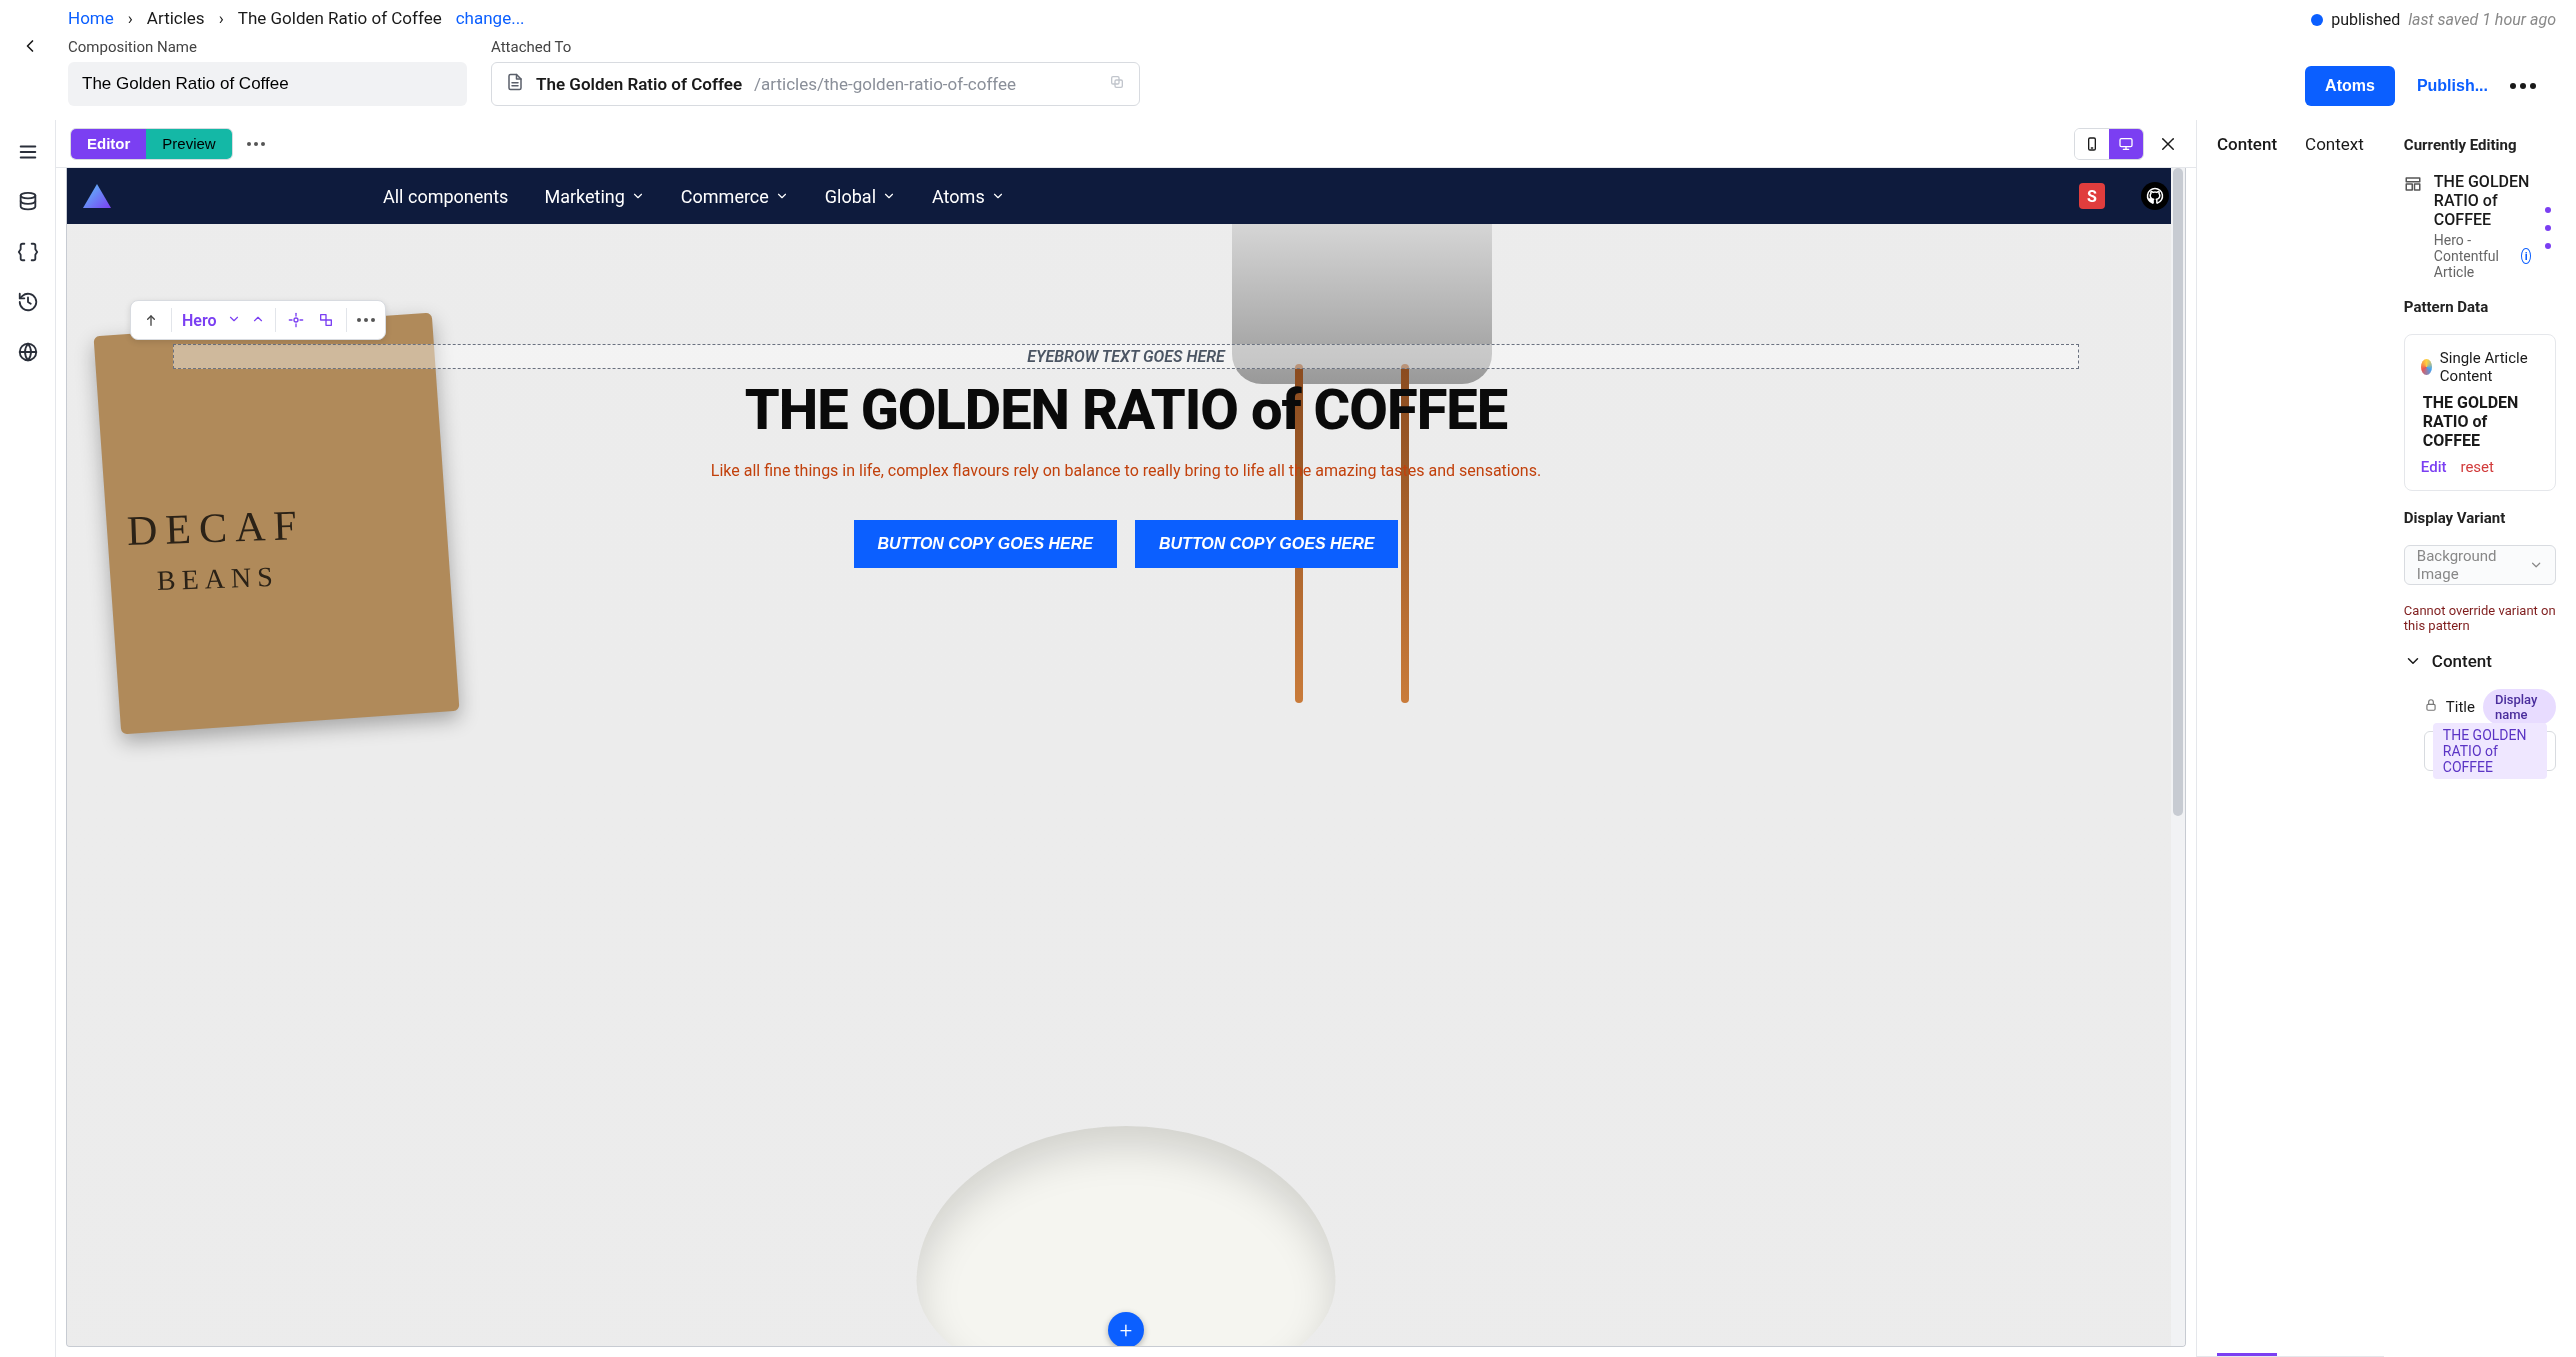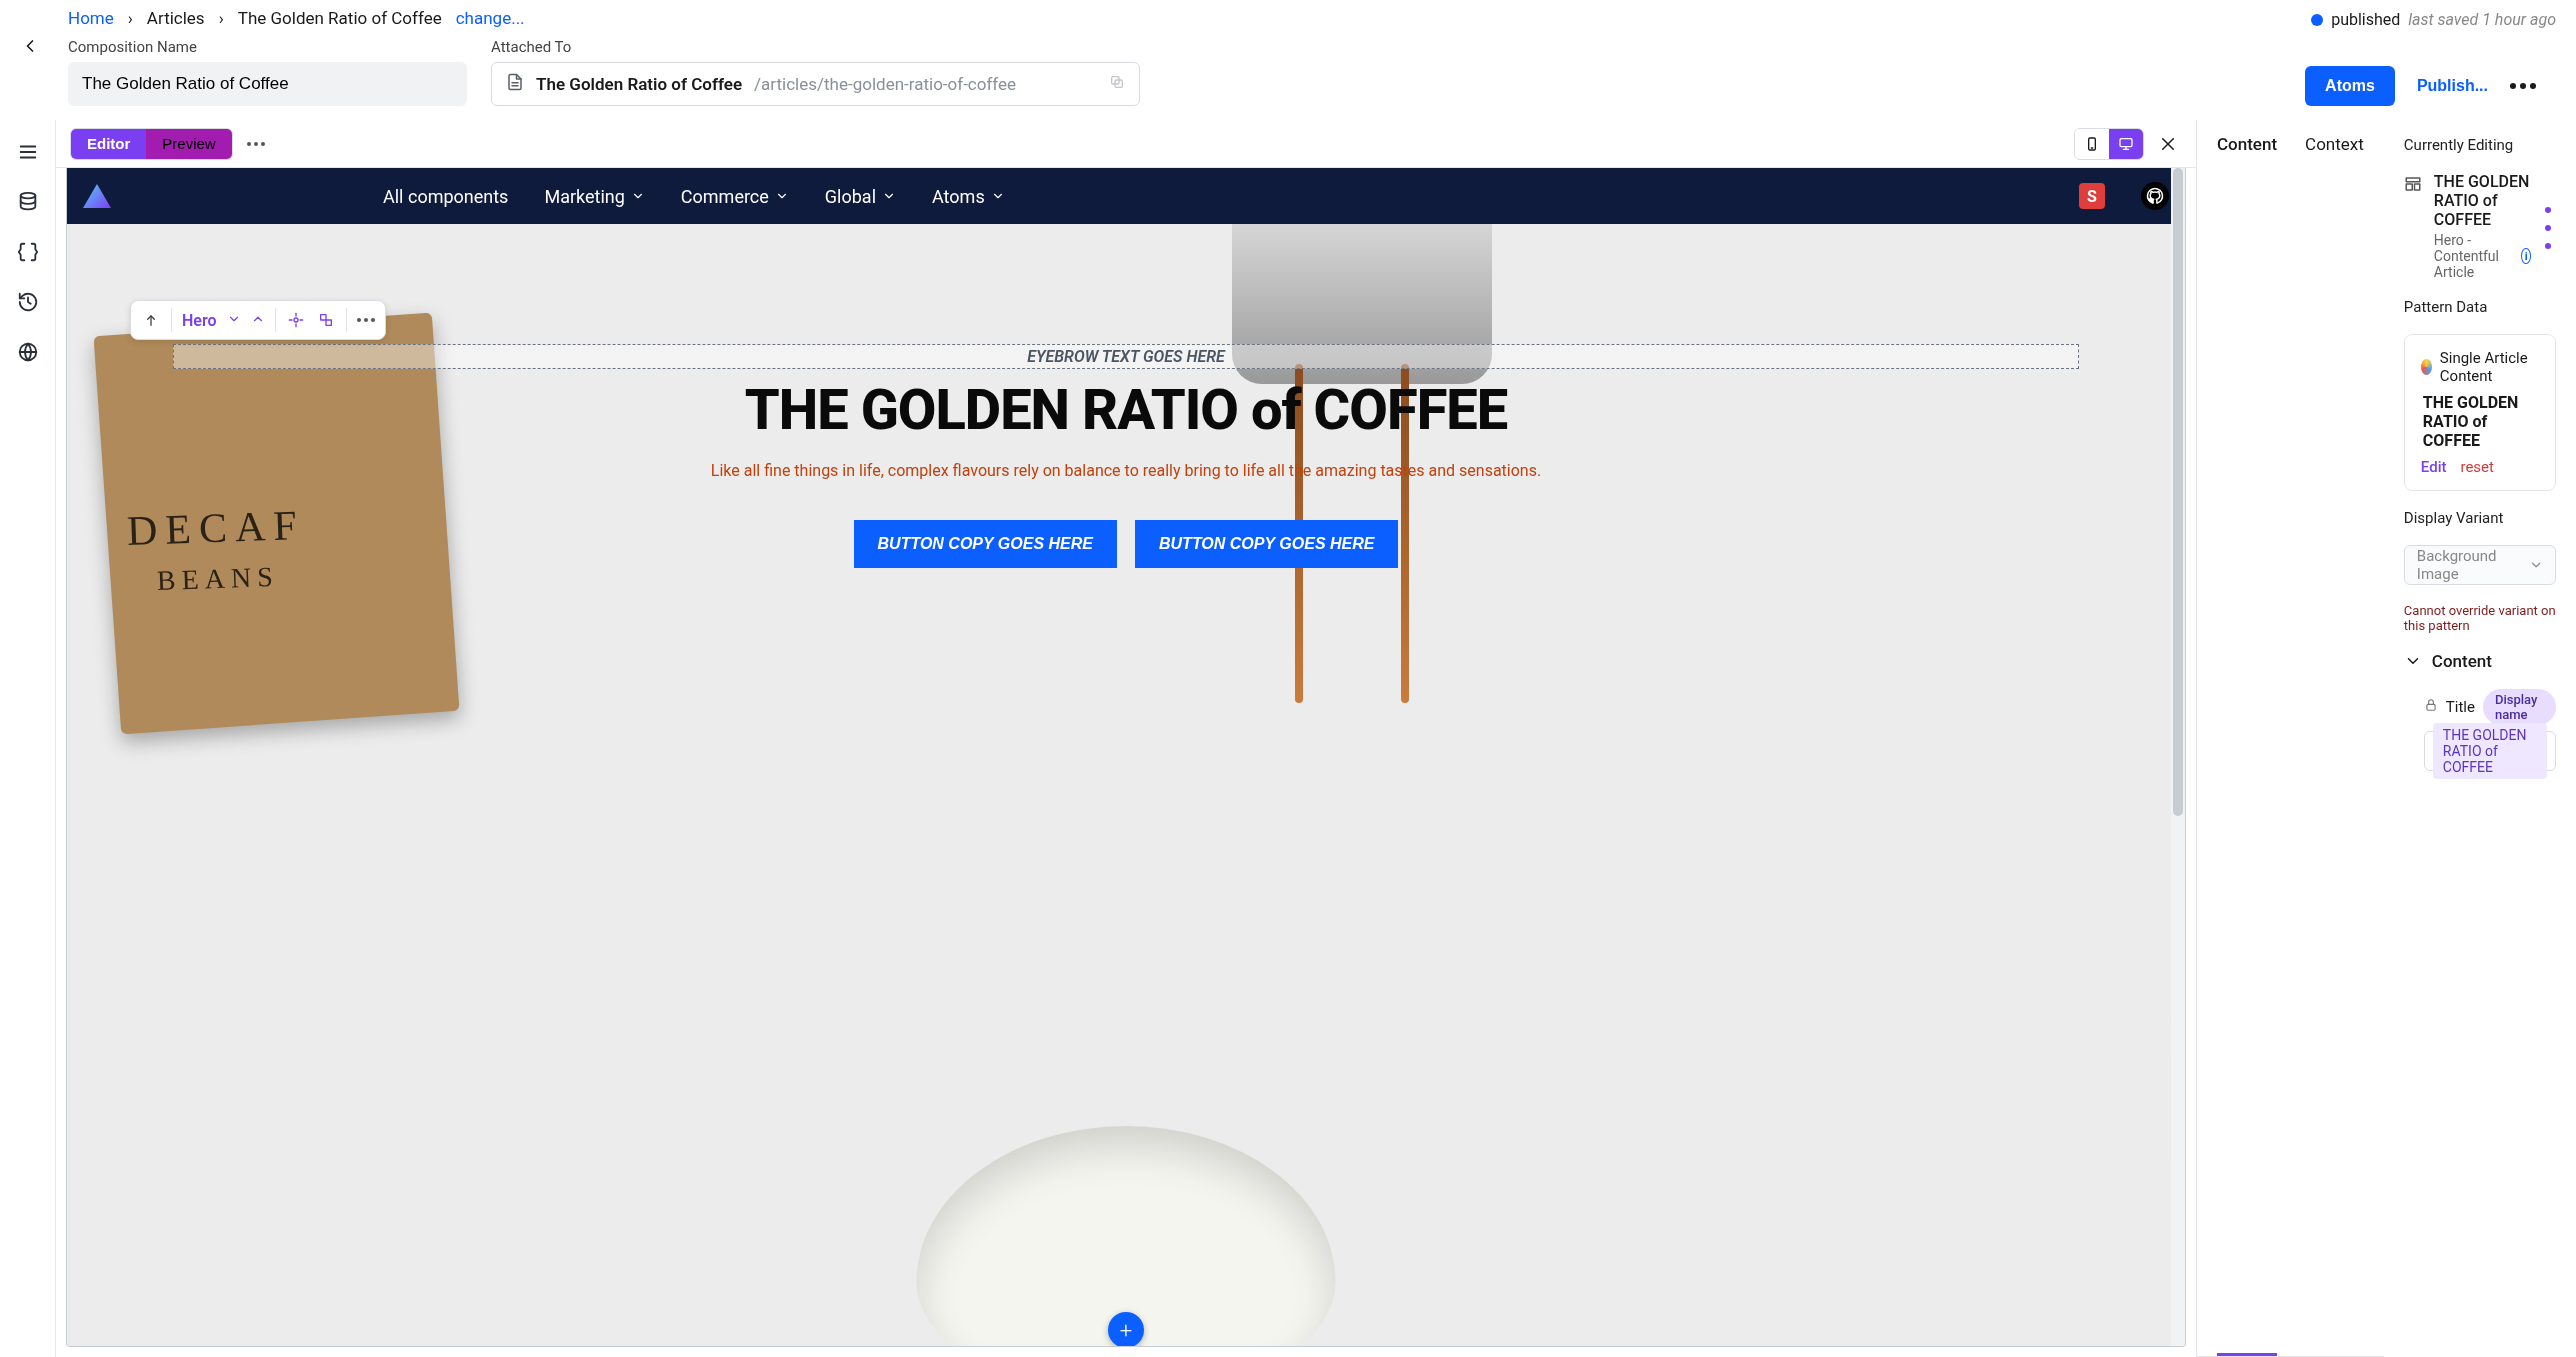--- a/index.html
+++ b/index.html
@@ -37,21 +37,21 @@
 
 
 .main-row { display: flex; flex: 1; min-height: 0; }
 .left-rail { width: 56px; border-right: 1px solid #e5e7eb; display: flex; flex-direction: column; align-items: center; gap: 22px; padding-top: 18px; }
 .rail-icon { width: 28px; height: 28px; color: #2a2f3a; cursor: pointer; display: flex; align-items: center; justify-content: center; }
 .rail-icon svg { width: 22px; height: 22px; }
 
 .center-col { flex: 1; display: flex; flex-direction: column; min-width: 0; border-right: 1px solid #e5e7eb; position: relative; }
 .editor-bar { height: 48px; display: flex; align-items: center; padding: 0 14px; gap: 14px; border-bottom: 1px solid #e5e7eb; }
 .mode-toggle { display: flex; border: 1px solid #d8dbe0; border-radius: 6px; overflow: hidden; height: 32px; }
-.mode-toggle button { border: none; background: #a21caf; padding: 0 16px; font-size: 15px; cursor: pointer; }
+.mode-toggle button { border: none; background: #14b8a6; padding: 0 16px; font-size: 15px; cursor: pointer; }
 .mode-toggle .active { background: #7b3ff2; color: #fff; font-weight: 600; }
 .small-dots { cursor: pointer; display: flex; gap: 3px; }
 .small-dots span { width:4px; height:4px; background:#555; border-radius:50%; }
 .editor-bar-right { margin-left: auto; display: flex; align-items: center; gap: 10px; }
 .device-group { display: flex; border: 1px solid #d8dbe0; border-radius: 6px; overflow: hidden; height: 32px; }
 .device-group .dev { width: 34px; display:flex; align-items:center; justify-content:center; background:#fff; cursor:pointer; }
 .device-group .dev.active { background: #7b3ff2; color:#fff; }
 .close-x { width: 28px; height: 28px; display:flex; align-items:center; justify-content:center; cursor:pointer; }
 
 .canvas-wrap { flex:1; position:relative; padding: 0 10px 10px 10px; overflow:hidden; }
@@ -90,21 +90,21 @@
 .hero-buttons { margin-top: 40px; display:flex; gap: 18px; }
 .hero-buttons button { background:#0b5fff; color:#fff; border:none; height:48px; padding:0 24px; font-size:16px; font-style:italic; font-weight:600; cursor:pointer; }
 .add-fab { position:absolute; bottom: -2px; left:50%; transform:translateX(-50%); width:36px; height:36px; background:#0b5fff; color:#fff; border-radius:50%; display:flex; align-items:center; justify-content:center; font-size:22px; font-weight:300; cursor:pointer; z-index:6; box-shadow:0 2px 6px rgba(0,0,0,0.3); }
 
 
 .right-panel { width: 379px; display:flex; flex-direction:row; background:#fff; overflow-y:auto; }
 .panel-tabs { display:flex; gap: 28px; padding: 14px 20px 0 20px; border-bottom:1px solid #e5e7eb; font-size:17px; }
 .panel-tabs .tab { padding-bottom: 12px; cursor:pointer; color:#1a1a1a; }
 .panel-tabs .tab.active { border-bottom: 3px solid #7b3ff2; font-weight:500; }
 .panel-body { padding: 16px 20px; display:flex; flex-direction:column; gap:18px; font-size:15px; }
-.panel-section-label { font-size:15px; color:#222; font-weight:400; }
+.panel-section-label { font-size:15px; color:#222; font-weight:700; }
 .editing-block { display:flex; align-items:flex-start; gap:12px; }
 .editing-block .comp-icon { margin-top:3px; color:#555; }
 .editing-block .ed-title { font-size:16px; font-weight:500; }
 .editing-block .ed-sub { font-size:14px; color:#666; margin-top:3px; display:flex; align-items:center; gap:6px; }
 .editing-block .info-badge { width:16px; height:16px; border-radius:50%; border:1.5px solid #0b5fff; color:#0b5fff; display:inline-flex; align-items:center; justify-content:center; font-size:11px; font-weight:700; }
 .panel-more { margin-left:auto; align-self:center; }
 .panel-more span { width:6px; height:6px; background:#7b3ff2; border-radius:50%; display:inline-block; margin:0 2px; }
 
 .card { border:1px solid #e5e7eb; border-radius:8px; padding:14px 16px; display:flex; flex-direction:column; gap:8px; }
 .card .c-row { display:flex; align-items:center; gap:8px; }

